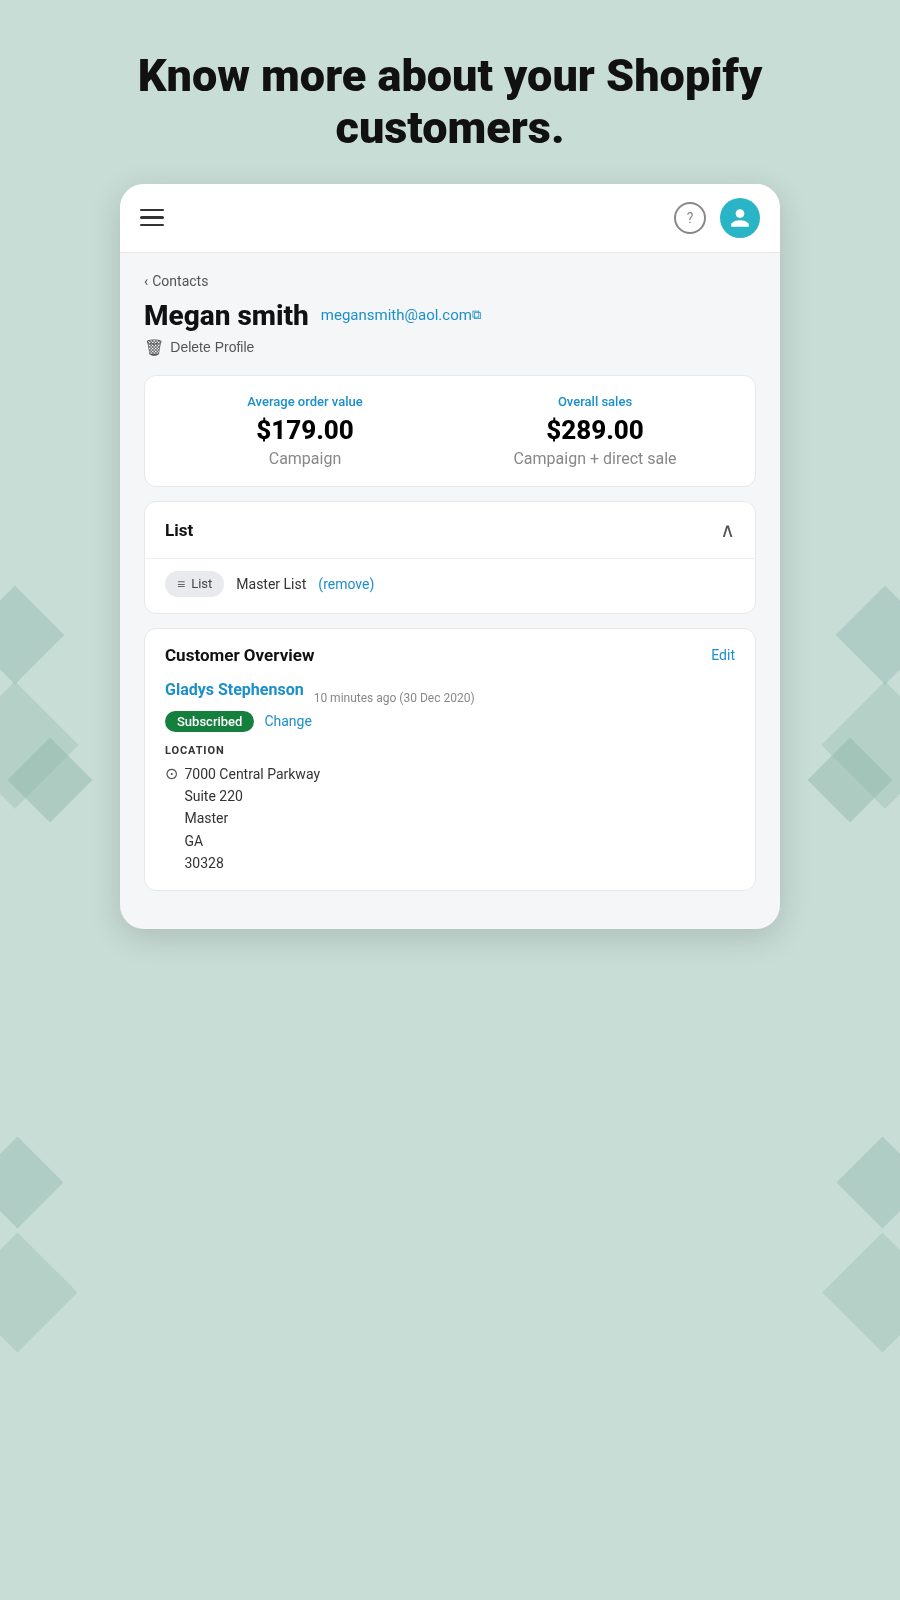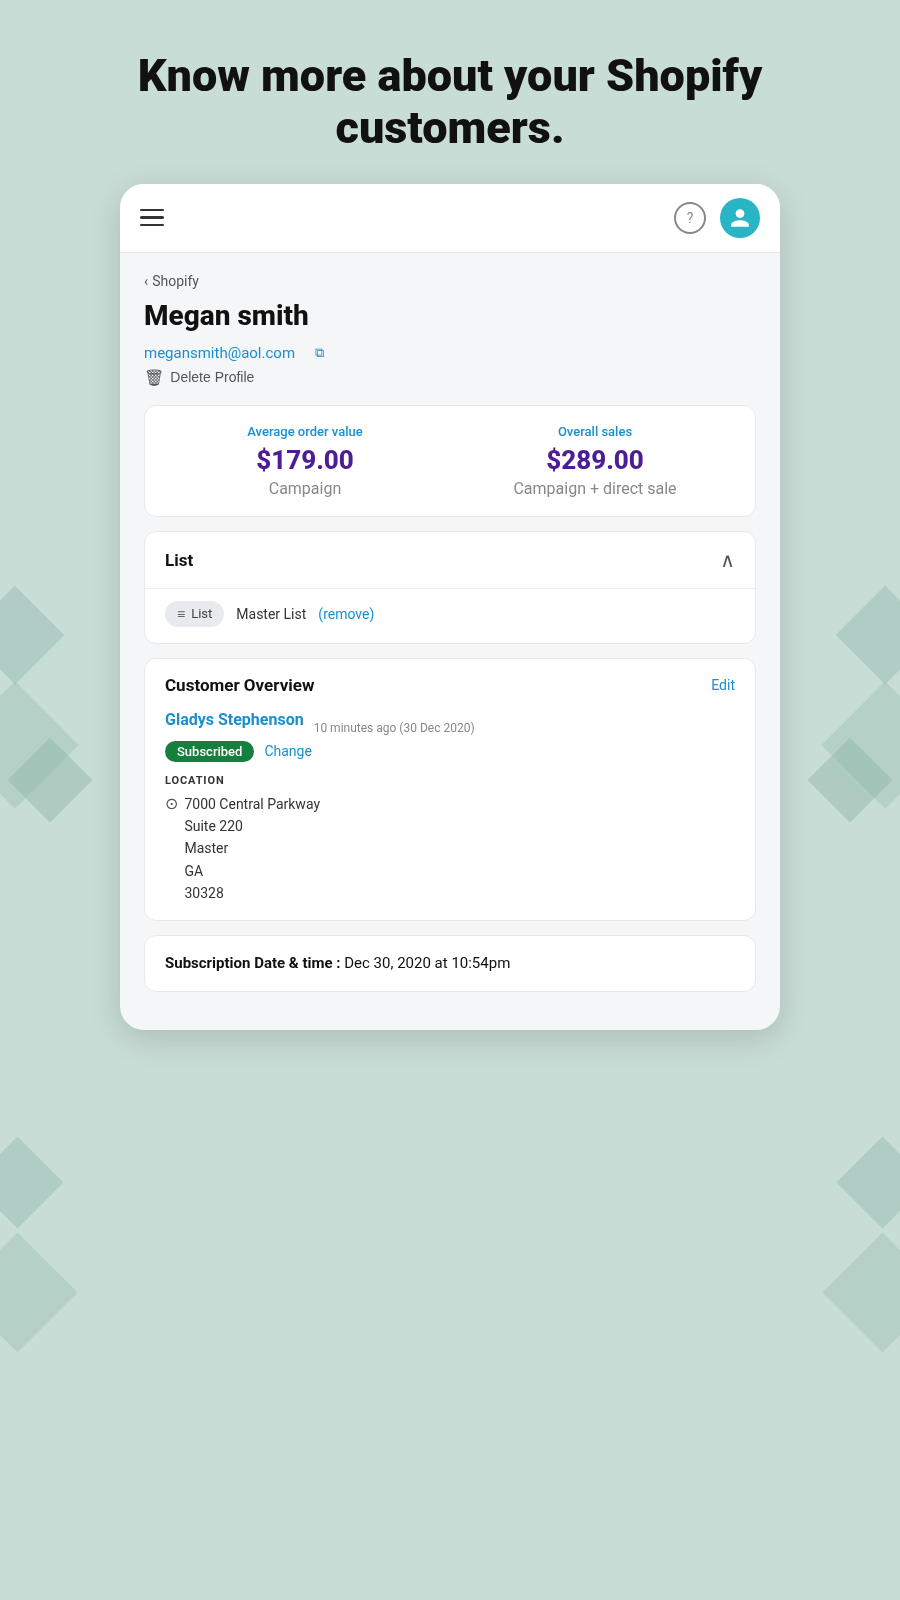--- a/index.html
+++ b/index.html
@@ -123,36 +123,36 @@
       cursor: pointer;
     }
     .breadcrumb-chevron {
       font-size: 14px;
       color: #555;
     }
 
     
     .profile-header {
       display: flex;
+      align-items: center;
       gap: 12px;
       margin-bottom: 6px;
       flex-wrap: wrap;
-      flex-direction: column;
     }
     .profile-name {
       font-size: 28px;
       font-weight: 800;
       color: #111;
     }
     .profile-email {
       color: #1a8fcb;
       font-size: 15px;
       display: flex;
       align-items: center;
-      gap: 20px;
+      gap: 0;
     }
     .external-link-icon {
       font-size: 13px;
     }
 
     .delete-profile-btn {
       display: flex;
       align-items: center;
       gap: 6px;
       color: #555;
@@ -211,21 +211,21 @@
     }
     .metric-label-top {
       font-size: 13px;
       color: #1a8fcb;
       margin-bottom: 6px;
       font-weight: 500;
     }
     .metric-amount {
       font-size: 26px;
       font-weight: 800;
-      color: #4c1d95;
+      color: #000000;
       margin-bottom: 4px;
     }
     .metric-sublabel {
       font-size: 16px;
       color: #888;
     }
 
     
     .section-card {
       background: #fff;
@@ -418,21 +418,21 @@
           <path d="M12 12c2.7 0 4.8-2.1 4.8-4.8S14.7 2.4 12 2.4 7.2 4.5 7.2 7.2 9.3 12 12 12zm0 2.4c-3.2 0-9.6 1.6-9.6 4.8v2.4h19.2v-2.4c0-3.2-6.4-4.8-9.6-4.8z"></path>
         </svg>
       </div>
     </div>
   </div>
 
   <div class="content">
 
     <div class="breadcrumb">
       <span class="breadcrumb-chevron">‹</span>
-      <span>Shopify</span>
+      <span>Contacts</span>
     </div>
 
     <div class="profile-header">
       <span class="profile-name">Megan smith</span>
       <span class="profile-email">
         <span>megansmith@aol.com</span>
         <span class="external-link-icon">⧉</span>
       </span>
     </div>
 
@@ -491,21 +491,15 @@
             <span>7000 Central Parkway</span><br>
             <span>Suite 220</span><br>
             <span>Master</span><br>
             <span>GA</span><br>
             <span>30328</span>
           </div>
         </div>
       </div>
     </div>
 
-    <div class="sub-card">
-      <div class="sub-text">
-        <span class="sub-label">Subscription Date &amp; time :</span>
-        <span> </span><span>Dec 30, 2020 at 10:54pm</span>
-      </div>
-    </div>
 
   </div>
 </div>
 
 </body></html>

